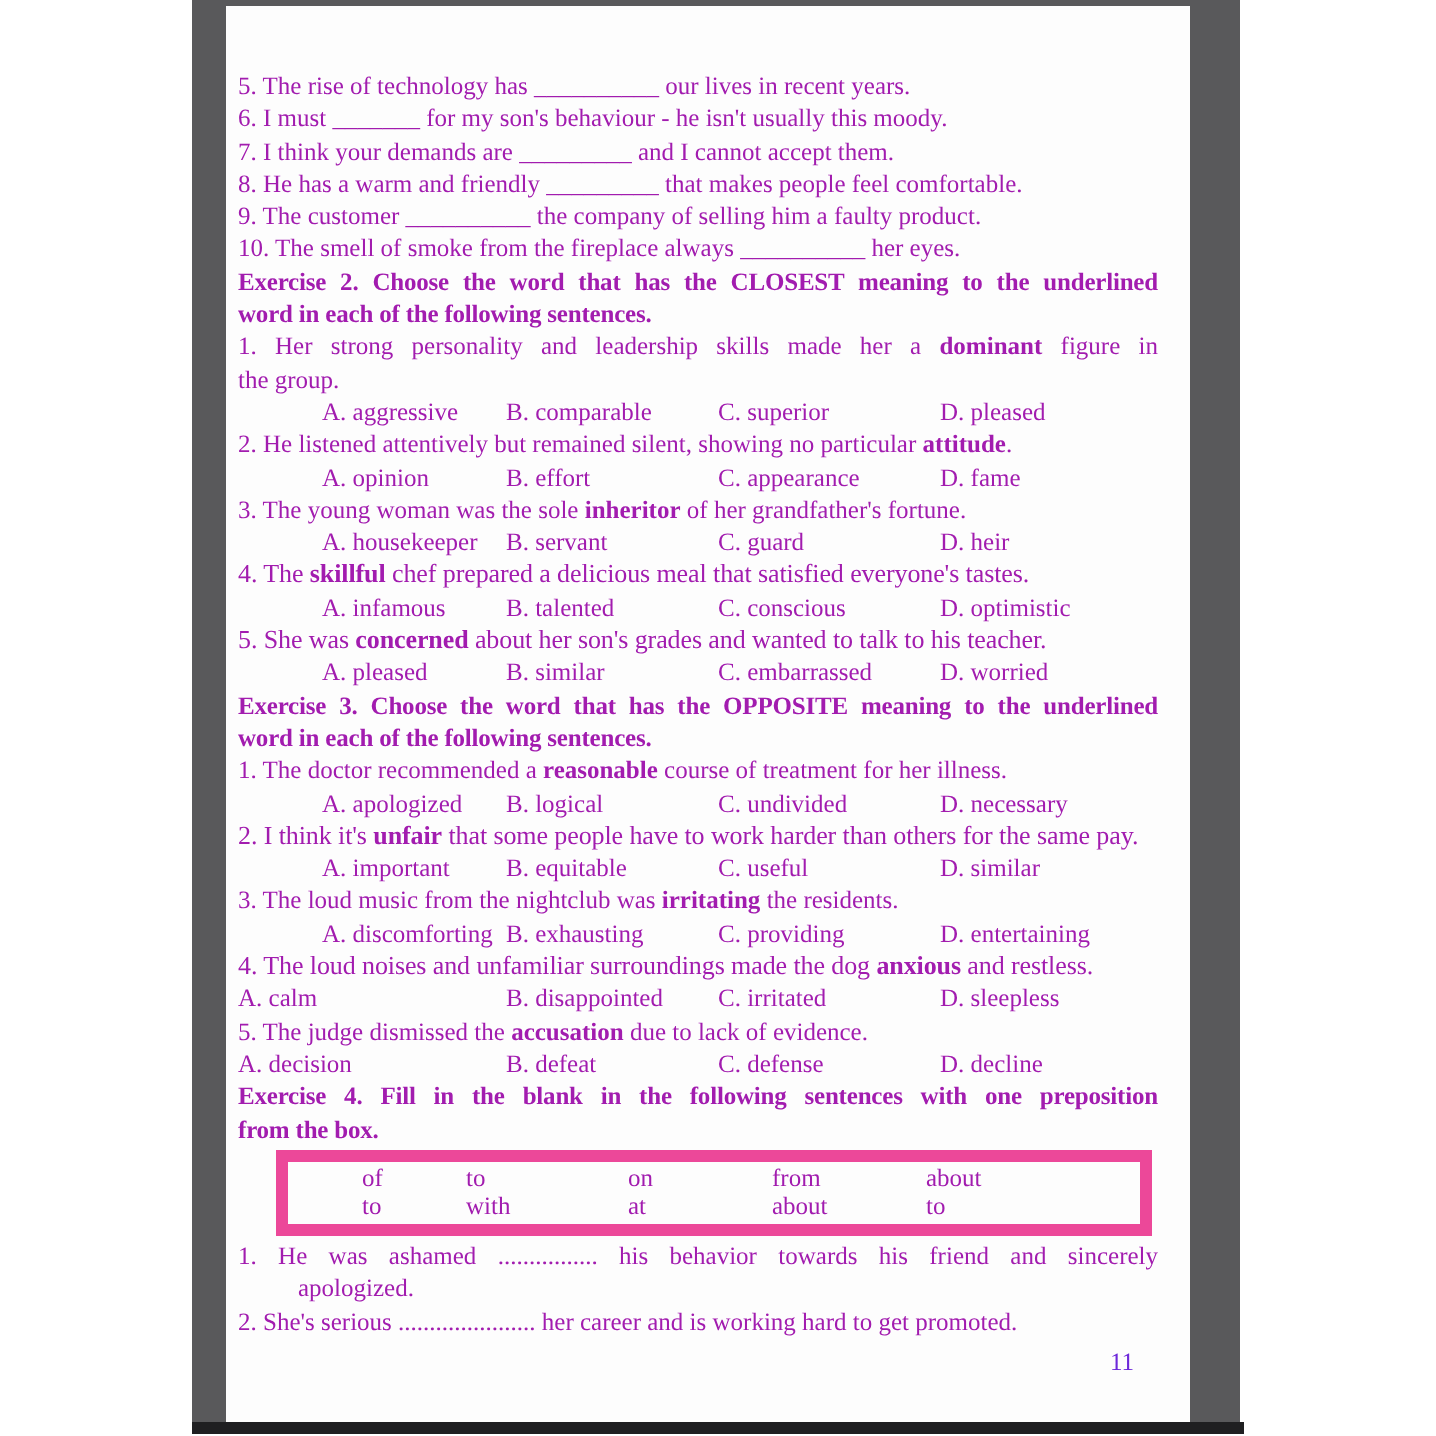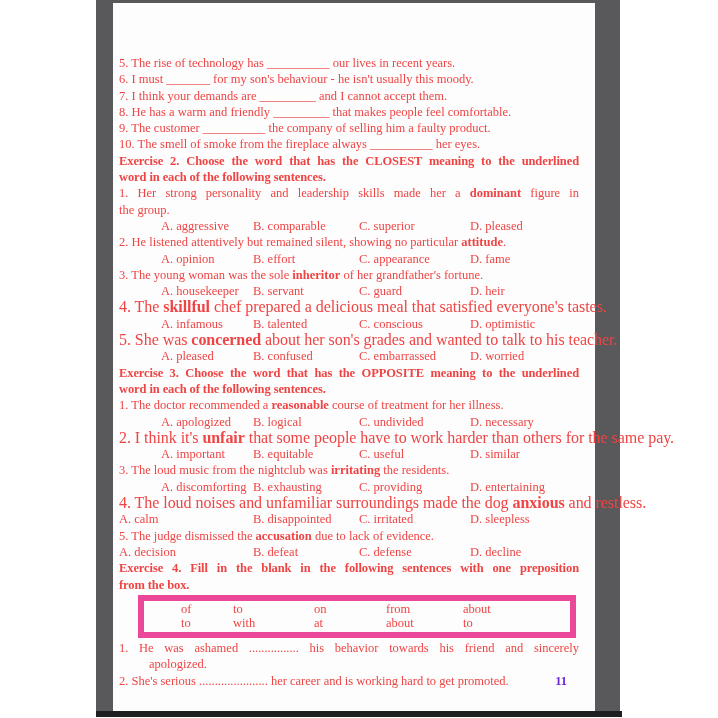--- a/index.html
+++ b/index.html
@@ -11,41 +11,41 @@
   .strip{position:absolute;background:#59595b;}
   .strip.left{left:96px;top:0;width:17px;height:717px;}
   .strip.right{left:595px;top:0;width:25px;height:717px;}
   .bar-top{position:absolute;left:96px;top:0;width:524px;height:3px;background:#59595b;}
   .bar-bottom{position:absolute;left:96px;top:711px;width:526px;height:6px;background:#1f1f21;}
   .page{
     position:absolute;left:113px;top:3px;width:482px;height:708px;
     background:#fdfdfd;
   }
   .content{
-    position:absolute;left:6px;top:52px;width:460px;
-    color:#ef4444;font-size:12.5px;line-height:16.3px;
+    position:absolute;left:6px;top:32px;width:460px;
+    color:#a21caf;font-size:12.5px;line-height:16.3px;
   }
   p{margin:0;}
   .nw{white-space:nowrap;}
   .jl{text-align:justify;text-align-last:justify;text-justify:inter-word;}
   .hd{font-weight:bold;letter-spacing:-0.1px;}
   .kw{font-weight:bold;text-underline-offset:1px;}
-  .tight{font-size:16px;letter-spacing:-0.05px;}
+  .tight{font-size:13px;letter-spacing:-0.05px;}
   .opts{display:grid;grid-template-columns:92px 106px 111px 1fr;padding-left:42px;}
   .opts.flush{padding-left:0;grid-template-columns:134px 106px 111px 1fr;}
   .opts span{white-space:nowrap;}
   .cont{padding-left:30px;}
   .pbox{
     border:6px solid #ec4899;margin:2px 0 2px 19px;width:426px;
     padding:1px 0;
   }
   .prow{display:grid;grid-template-columns:52px 81px 72px 77px 1fr;padding-left:37px;line-height:14.6px;}
   .pagenum{
     position:absolute;top:671px;right:28px;
-    font-weight:bold;font-size:12.5px;color:#6d28d9;
+    font-weight:normal;font-size:12.5px;color:#6d28d9;
   }
 </style>
 </head>
 <body>
 
 <div class="strip left"></div>
 <div class="strip right"></div>
 <div class="bar-top"></div>
 <div class="bar-bottom"></div>
 
@@ -91,21 +91,21 @@
     <div class="opts">
       <span>A. infamous</span>
         <span>B. talented</span>
         <span>C. conscious</span>
         <span>D. optimistic</span>
     </div>
 
     <p class="nw tight"><span>5. She was </span><span class="kw">concerned</span><span> about her son's grades and wanted to talk to his teacher.</span></p>
     <div class="opts">
       <span>A. pleased</span>
-        <span>B. confused</span>
+        <span>B. similar</span>
         <span>C. embarrassed</span>
         <span>D. worried</span>
     </div>
 
     <p class="hd jl">Exercise 3. Choose the word that has the OPPOSITE meaning to the underlined</p>
     <p class="hd">word in each of the following sentences.</p>
 
     <p class="nw"><span>1. The doctor recommended a </span><span class="kw">reasonable</span><span> course of treatment for her illness.</span></p>
     <div class="opts">
       <span>A. apologized</span>

